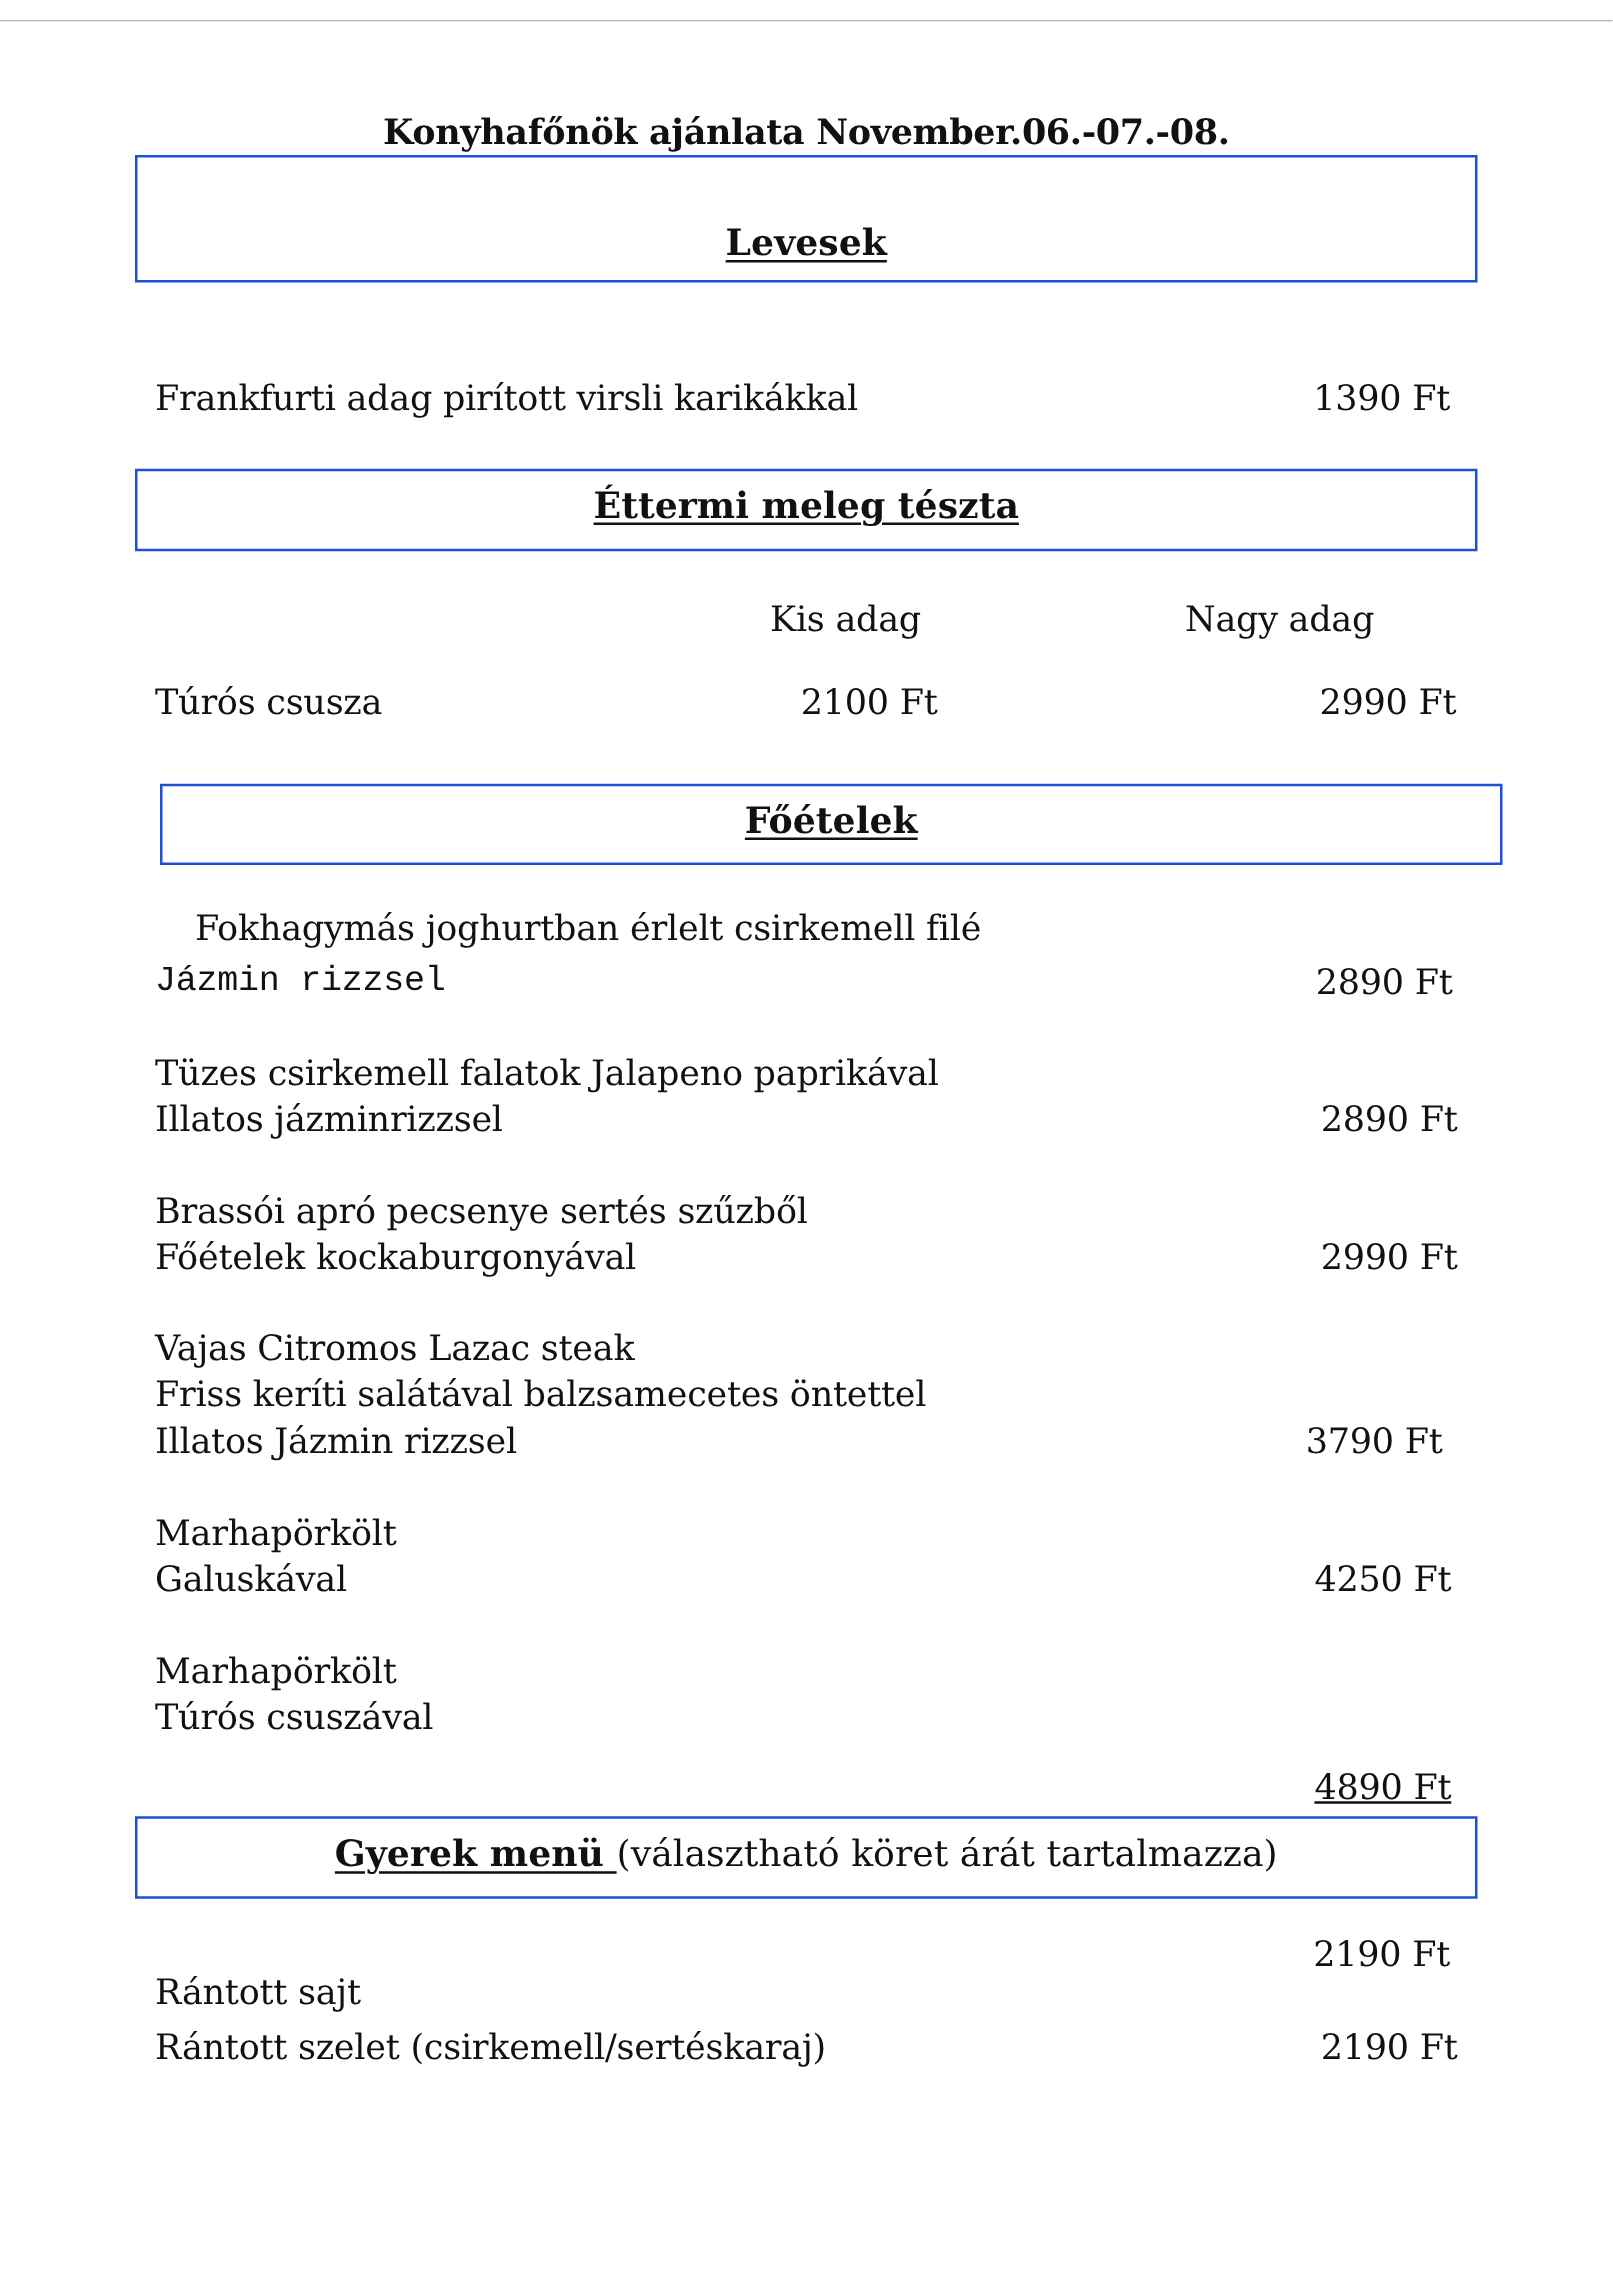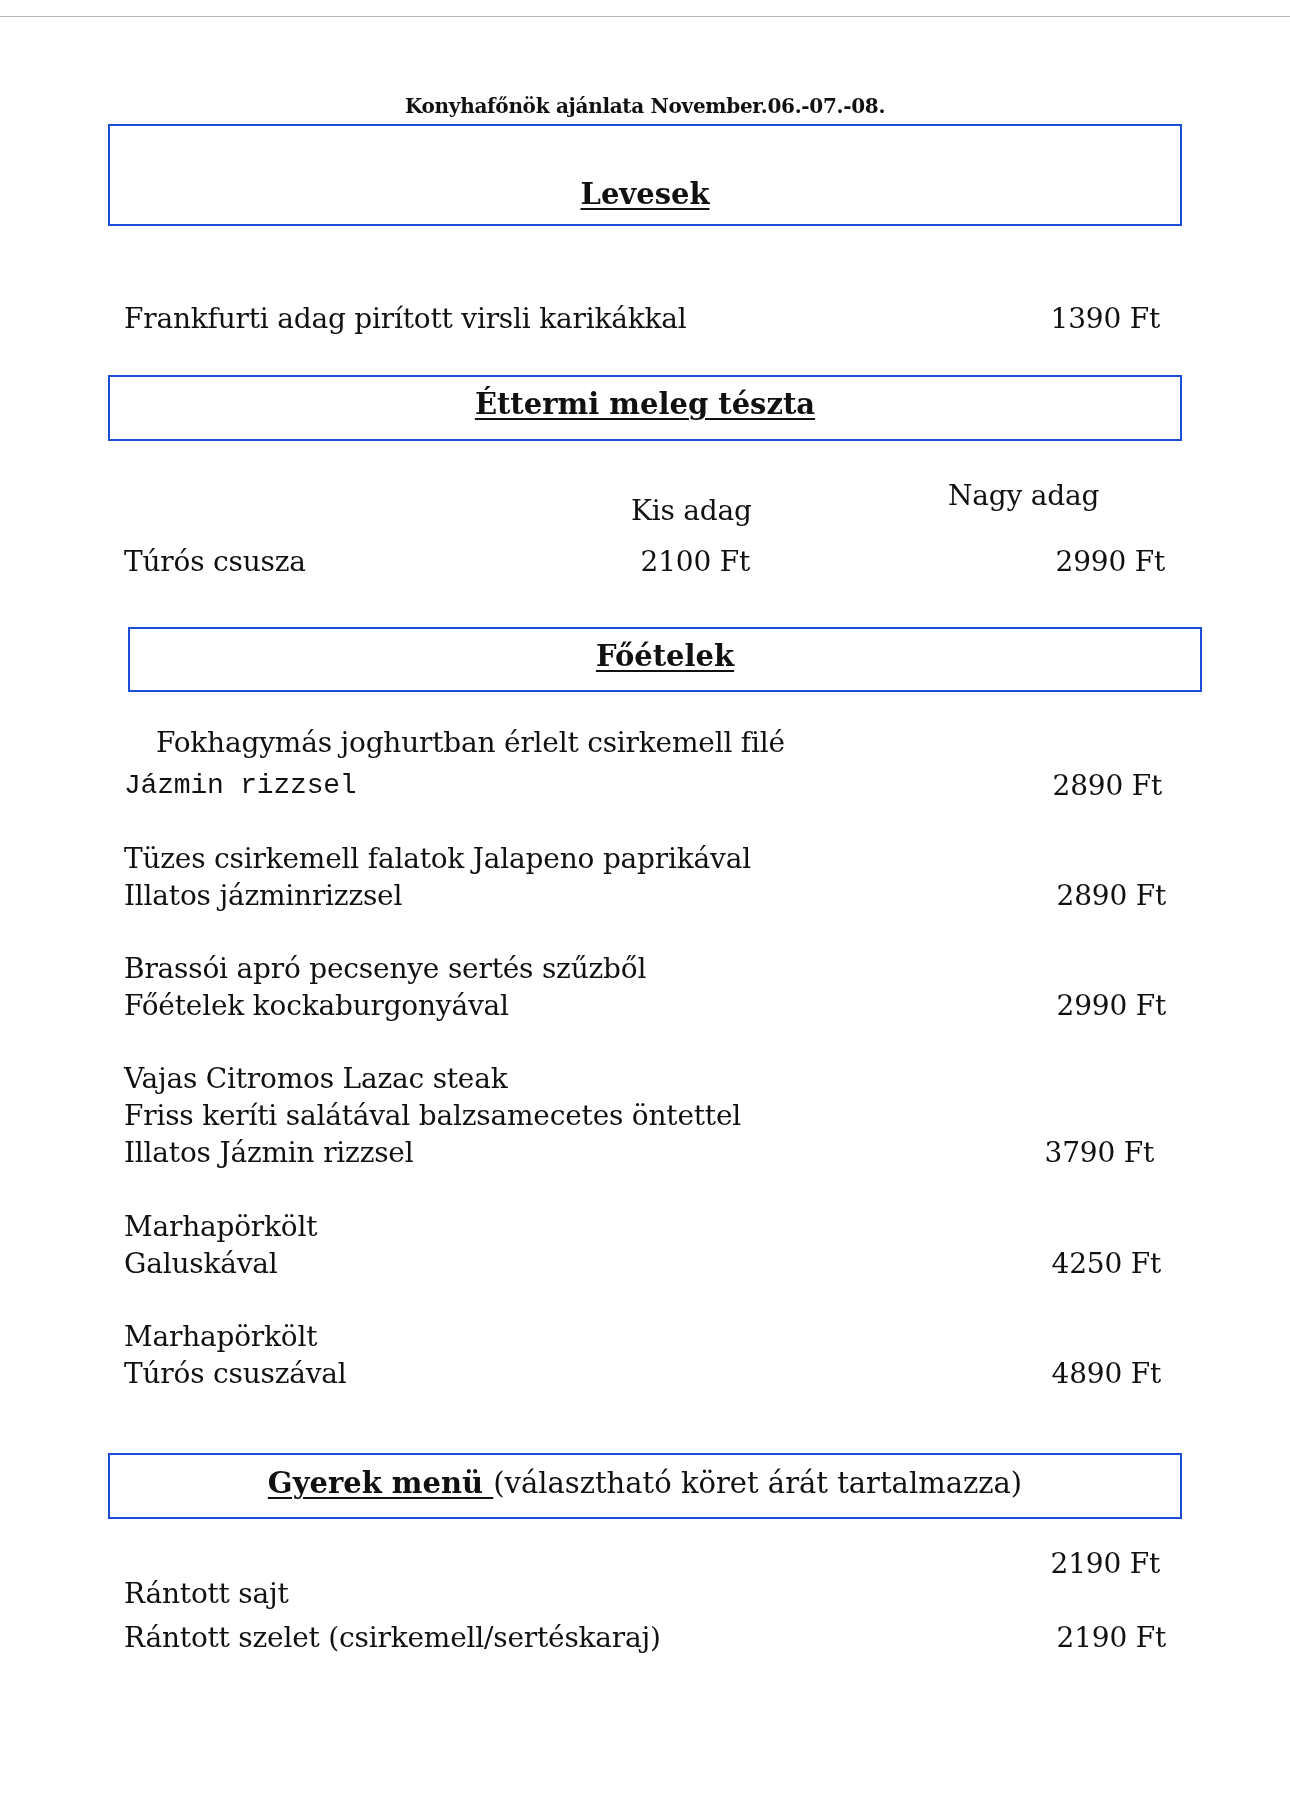--- a/index.html
+++ b/index.html
@@ -4,21 +4,21 @@
 <style>
   html, body { margin: 0; padding: 0; }
   body {
     width: 1290px; height: 1816px; position: relative; overflow: hidden;
     background: #ffffff; color: #111111;
     font-family: "DejaVu Serif", serif;
   }
   .topline { position: absolute; left: 0; top: 16px; width: 1290px; height: 1px; background: #b4b4b4; }
   .title {
     position: absolute; left: 0; width: 1290px; top: 92px; text-align: center;
-    font-weight: bold; font-size: 20px; line-height: 28px; letter-spacing: -0.3px;
+    font-weight: bold; font-size: 28px; line-height: 28px; letter-spacing: -0.3px;
   }
   .box {
     position: absolute; left: 108px; width: 1070px;
     border: 2px solid #1d4ed8; box-sizing: content-box;
   }
   .box-head {
     position: absolute; left: 0; right: 0; text-align: center;
     font-size: 29px; line-height: 34px; white-space: nowrap;
   }
   .box-head .u { font-weight: bold; text-decoration: underline; text-decoration-thickness: 2px; text-underline-offset: 4px; }
@@ -42,21 +42,21 @@
   </div>
 </div>
 <div class="t item-name" style="top:300px;">Frankfurti adag pirított virsli karikákkal</div>
 <div class="t price" style="top:300px;left:980px;width:180px;">1390 Ft</div>
 
 <div class="box" style="top:375px;height:62px;">
   <div class="box-head" style="top:10px;">
     <span class="u">Éttermi meleg tészta</span>
   </div>
 </div>
-<div class="t" style="top:477px;left:631px;margin-top:15px;">Kis adag</div>
+<div class="t" style="top:477px;left:616px;">Kis adag</div>
 <div class="t" style="top:477px;left:948px;">Nagy adag</div>
 <div class="t item-name" style="top:543px;">Túrós csusza</div>
 <div class="t price" style="top:543px;left:600px;width:150px;">2100 Ft</div>
 <div class="t price" style="top:543px;left:1000px;width:165px;">2990 Ft</div>
 
 <div class="box" style="top:627px;height:61px;margin-left:20px;">
   <div class="box-head" style="top:10px;">
     <span class="u">Főételek</span>
   </div>
 </div>
@@ -88,21 +88,21 @@
 
 <div>
   <div class="t item-name" style="top:1208px;">Marhapörkölt</div>
   <div class="t item-name" style="top:1245px;">Galuskával</div>
   <div class="t price" style="top:1245px;left:980px;width:181px;">4250 Ft</div>
 </div>
 
 <div>
   <div class="t item-name" style="top:1318px;">Marhapörkölt</div>
   <div class="t item-name" style="top:1355px;">Túrós csuszával</div>
-  <div class="t price" style="top:1355px;left:980px;width:181px;">4890 Ft</div>
+  <div class="t price" style="top:1411px;left:980px;width:181px;text-decoration:underline;">4890 Ft</div>
 </div>
 
 <div class="box" style="top:1453px;height:62px;">
   <div class="box-head" style="top:11px;">
     <span class="u">Gyerek menü </span><span class="n">(választható köret árát tartalmazza)</span>
   </div>
 </div>
 <div class="t item-name" style="top:1535px;margin-top:40px;">Rántott sajt</div>
 <div class="t price" style="top:1545px;left:980px;width:180px;">2190 Ft</div>
 <div class="t item-name" style="top:1619px;">Rántott szelet (csirkemell/sertéskaraj)</div>

